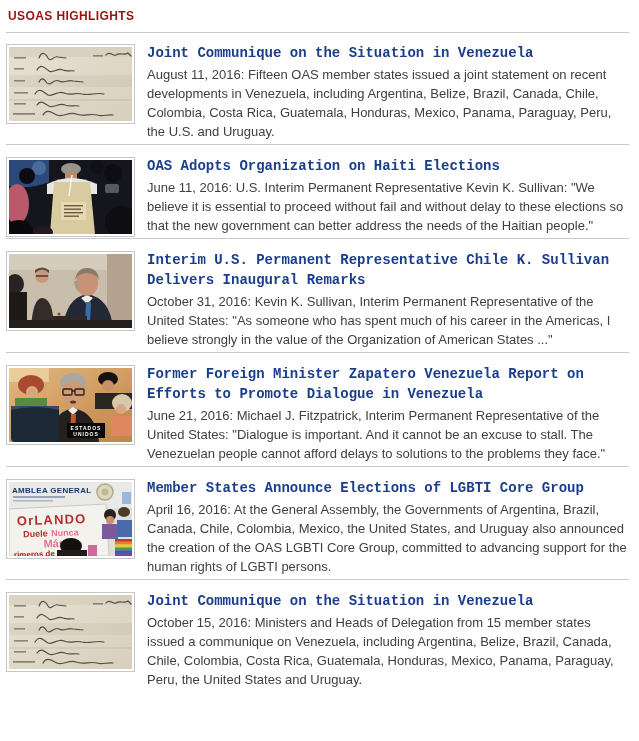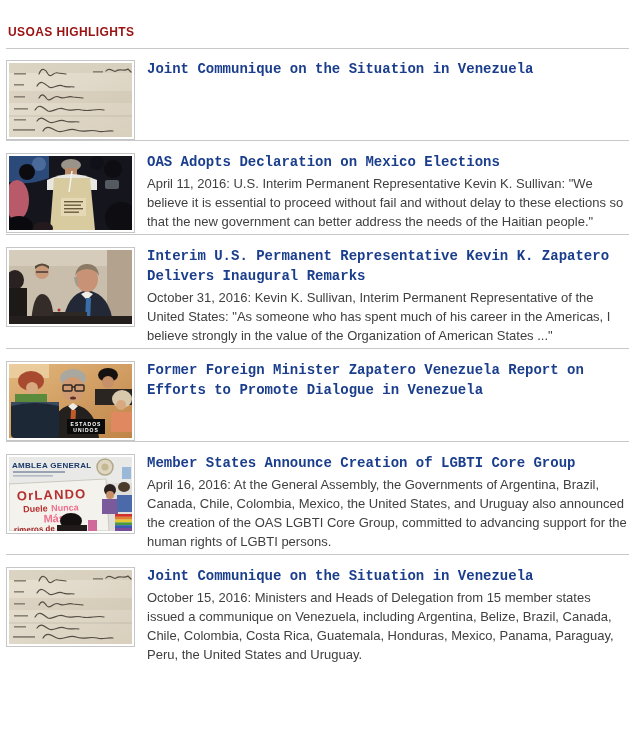--- a/index.html
+++ b/index.html
@@ -1,17 +1,17 @@
 <!DOCTYPE html>
 <html style="--heading-red: #991111; --title-blue: #1a3e8c; --body-text: #404040; --rule-gray: #c9c9c9;"><head>
 <meta charset="utf-8">
 <style>
   html,body { margin:0; padding:0; background:#ffffff; }
   body { width:639px; font-family:"Liberation Sans", sans-serif; -webkit-font-smoothing:antialiased; }
-  .page { padding:5px 10px 6px 6px;margin-top:16px; }
+  .page { padding:5px 10px 6px 6px; }
 
   .page-heading {
     font-size:12px; font-weight:bold; letter-spacing:.4px;
     color:var(--heading-red,#991111); margin:4px 0 0 2px;
   }
   hr.sep { border:0; border-top:1px solid var(--rule-gray,#c9c9c9); clear:both; }
   .sep-top { margin:9px 0 10px; }
   .sep-mid { margin:3px 0 11px; }
 
   .item { zoom:1; }
@@ -63,20 +63,21 @@
           <path d="M30 35 c3 -6 6 -2 8 1 c3 4 7 -5 12 -2 c5 3 9 -2 14 0 l10 1"></path>
           <path d="M26 47 c5 -8 9 -1 13 1 c5 2 10 -5 16 -2 c6 3 12 -1 18 1 c8 2 14 -2 22 0"></path>
           <path d="M28 58 c4 -6 8 -1 12 1 c5 3 10 -4 16 -1 c5 2 9 0 14 1"></path>
           <path d="M34 68 c4 -7 9 -2 14 0 c6 3 12 -4 19 -1 c7 3 14 -1 21 1 c6 2 10 -1 16 0"></path>
         </g>
       </svg>
     </a>
     <h3>
       <a>Joint Communique on the Situation in Venezuela</a>
     </h3>
+    <p>August 11, 2016: Fifteen OAS member states issued a joint statement on recent developments in Venezuela, including Argentina, Belize, Brazil, Canada, Chile, Colombia, Costa Rica, Guatemala, Honduras, Mexico, Panama, Paraguay, Peru, the U.S. and Uruguay.</p>
   </div>
   <hr class="sep sep-mid">
 
   <div class="item">
     <a class="thumb">
       <svg viewBox="0 0 123 74">
         <rect width="123" height="74" fill="#15161d"></rect>
         <path d="M0 0 h40 v22 q-20 8 -40 4 Z" fill="#2b4a7a"></path>
         <circle cx="30" cy="8" r="7" fill="#4a6a9a"></circle>
         <ellipse cx="8" cy="44" rx="12" ry="20" fill="#b85a6a"></ellipse>
@@ -95,23 +96,23 @@
             <rect x="55" y="48.5" width="17" height="1.4"></rect>
           <rect x="55" y="52" width="19" height="1.4"></rect>
             <rect x="55" y="55.5" width="15" height="1.4"></rect>
         </g>
         <ellipse cx="10" cy="70" rx="14" ry="10" fill="#0a0a0e"></ellipse>
         <ellipse cx="112" cy="62" rx="16" ry="16" fill="#0d0d12"></ellipse>
         <ellipse cx="34" cy="72" rx="10" ry="6" fill="#241a1e"></ellipse>
       </svg>
     </a>
     <h3>
-      <a>OAS Adopts Declaration on Mexico Elections</a>
-    </h3>
-    <p>April 11, 2016: U.S. Interim Permanent Representative Kevin K. Sullivan: "We believe it is essential to proceed without fail and without delay to these elections so that the new government can better address the needs of the Haitian people."</p>
+      <a>OAS Adopts Organization on Haiti Elections</a>
+    </h3>
+    <p>June 11, 2016: U.S. Interim Permanent Representative Kevin K. Sullivan: "We believe it is essential to proceed without fail and without delay to these elections so that the new government can better address the needs of the Haitian people."</p>
   </div>
   <hr class="sep sep-mid">
 
   <div class="item">
     <a class="thumb">
       <svg viewBox="0 0 123 74">
         <rect width="123" height="74" fill="#c9bdab"></rect>
         <rect width="123" height="16" fill="#d6ccbb"></rect>
         <rect x="98" width="25" height="74" fill="#b3a28d"></rect>
         <ellipse cx="6" cy="30" rx="9" ry="10" fill="#2a2220"></ellipse>
@@ -125,21 +126,21 @@
         <polygon points="77,48 82,48 81,72 76,72" fill="#3a6ea8"></polygon>
         <ellipse cx="78" cy="29" rx="11" ry="13" fill="#c79275"></ellipse>
         <path d="M66 26 q2 -12 12 -12 q11 0 12 12 q-2 -6 -12 -7 q-10 1 -12 7 Z" fill="#8a7a66"></path>
         <path d="M65 27 q1 8 4 10 l0 -10 Z" fill="#a89a88"></path>
         <rect x="0" y="66" width="123" height="8" fill="#241f1c"></rect>
         <rect x="44" y="62" width="34" height="4" fill="#2e2824"></rect>
         <circle cx="50" cy="60" r="1.5" fill="#b03030"></circle>
       </svg>
     </a>
     <h3>
-      <a>Interim U.S. Permanent Representative Kevin K. Zapatero Delivers Inaugural Remarks</a>
+      <a>Interim U.S. Permanent Representative Chile K. Sullivan Delivers Inaugural Remarks</a>
     </h3>
     <p>October 31, 2016: Kevin K. Sullivan, Interim Permanent Representative of the United States: "As someone who has spent much of his career in the Americas, I believe strongly in the value of the Organization of American States ..."</p>
   </div>
   <hr class="sep sep-mid">
 
   <div class="item">
     <a class="thumb">
       <svg viewBox="0 0 123 74">
         <defs>
             <linearGradient id="fzbg" x1="0" y1="0" x2="1" y2="1">
@@ -172,20 +173,21 @@
         <rect x="2" y="38" width="48" height="36" rx="4" fill="#1d2836"></rect>
         <path d="M2 42 q24 -6 48 0 l0 -4 l-48 0 Z" fill="#3a4a60"></path>
         <rect x="58" y="55" width="38" height="15" fill="#0a0a0a"></rect>
         <text x="77" y="61.5" font-size="5" font-weight="bold" letter-spacing="1" text-anchor="middle" fill="#ffffff">ESTADOS</text>
         <text x="77" y="68" font-size="5" font-weight="bold" letter-spacing="1" text-anchor="middle" fill="#ffffff">UNIDOS</text>
       </svg>
     </a>
     <h3>
       <a>Former Foreign Minister Zapatero Venezuela Report on Efforts to Promote Dialogue in Venezuela</a>
     </h3>
+    <p>June 21, 2016: Michael J. Fitzpatrick, Interim Permanent Representative of the United States: "Dialogue is important. And it cannot be an excuse to stall. The Venezuelan people cannot afford delays to solutions to the problems they face."</p>
   </div>
   <hr class="sep sep-mid">
 
   <div class="item">
     <a class="thumb">
       <svg viewBox="0 0 123 74">
         <rect width="123" height="74" fill="#dfdedb"></rect>
         <rect width="123" height="26" fill="#e9e9e7"></rect>
         <text x="3" y="11" font-size="8" font-weight="bold" fill="#1a3a6a" letter-spacing=".3">AMBLEA GENERAL</text>
         <rect x="4" y="14" width="52" height="2" fill="#9aa4b4"></rect>
@@ -213,21 +215,21 @@
           <rect x="106" y="65.4" width="17" height="2.8" fill="#4a9a40"></rect>
           <rect x="106" y="68.2" width="17" height="2.8" fill="#3a5ab0"></rect>
           <rect x="106" y="71" width="17" height="3" fill="#7a4a9a"></rect>
         </g>
         <ellipse cx="62" cy="64" rx="11" ry="8" fill="#141010"></ellipse>
         <rect x="48" y="68" width="30" height="6" fill="#201a1a"></rect>
         <rect x="79" y="63" width="9" height="11" fill="#d06a9a"></rect>
       </svg>
     </a>
     <h3>
-      <a>Member States Announce Creation of LGBTI Core Group</a>
+      <a>Member States Announce Elections of LGBTI Core Group</a>
     </h3>
     <p>April 16, 2016: At the General Assembly, the Governments of Argentina, Brazil, Canada, Chile, Colombia, Mexico, the United States, and Uruguay also announced the creation of the OAS LGBTI Core Group, committed to advancing support for the human rights of LGBTI persons.</p>
   </div>
   <hr class="sep sep-mid">
 
   <div class="item">
     <a class="thumb">
       <svg viewBox="0 0 123 74">
         <defs>
             <linearGradient id="sig2bg" x1="0" y1="0" x2="1" y2="1">

